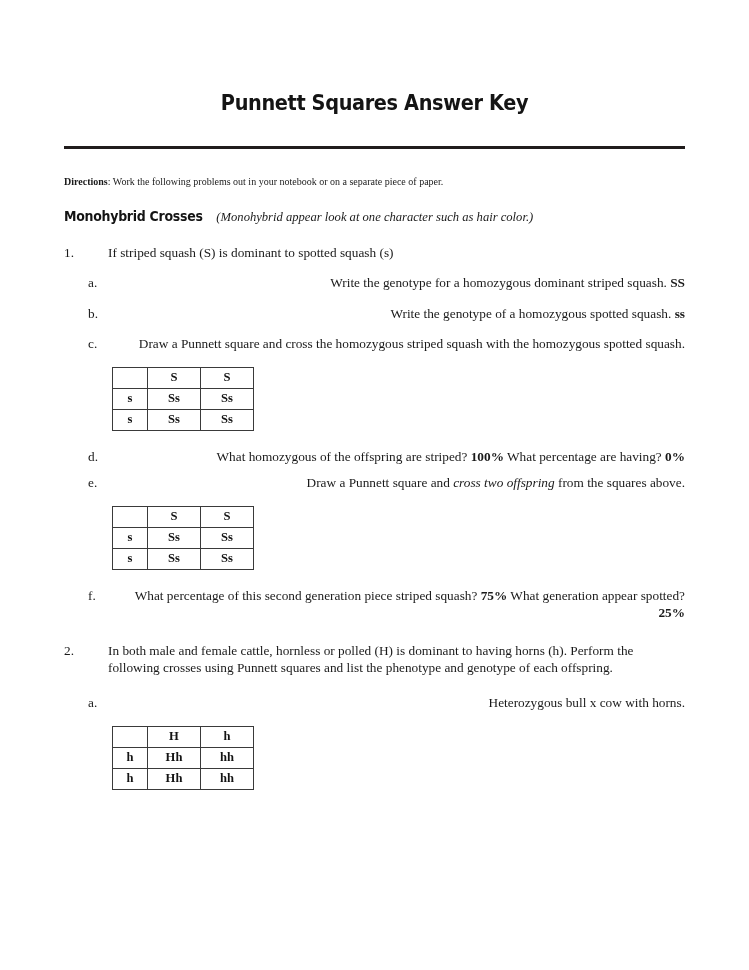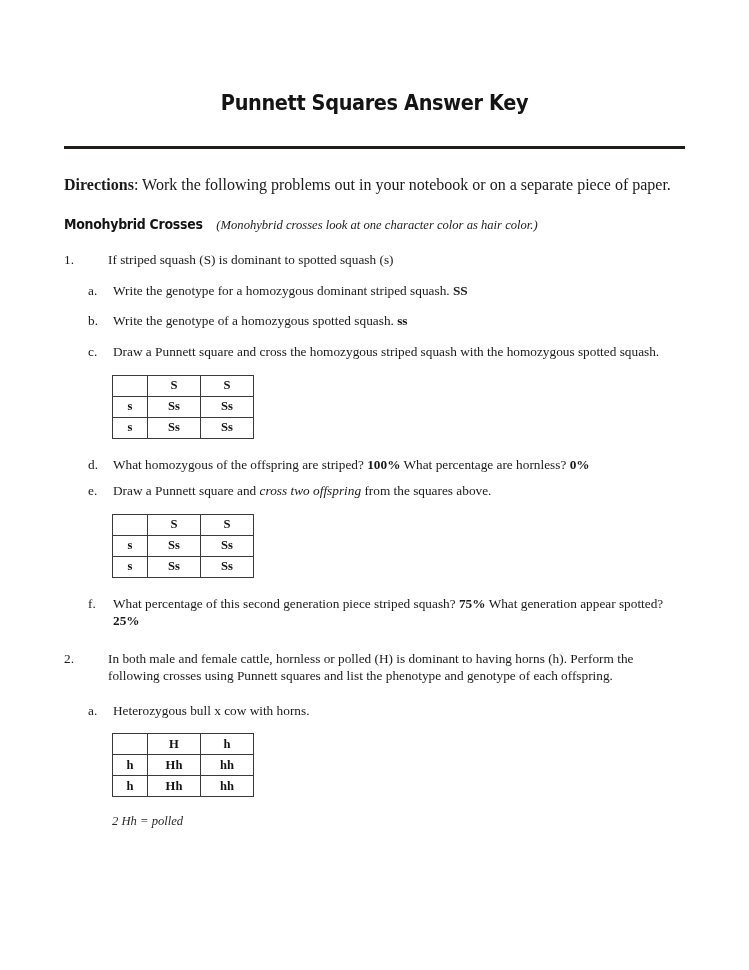--- a/index.html
+++ b/index.html
@@ -49,21 +49,21 @@
   .rule {
     margin-top: 31px;
     height: 0;
     border-top: 3px solid #201c1c;
     width: 621px;
   }
 
   
   .directions {
     margin-top: 26px;
-    font-size: 16px;
+    font-size: 10px;
     line-height: 1.3;
   }
   .directions b { font-weight: 700; }
 
   .section-head {
     margin-top: 20px;
     font-size: 13.3px;
     line-height: 1.3;
   }
   .section-head .sh-title {
@@ -99,21 +99,21 @@
     display: flex;
     margin-top: 13px;
     font-size: 13.3px;
     line-height: 1.32;
     padding-left: 24px;
   }
   .sub .marker {
     width: 25px;
     flex: 0 0 25px;
   }
-  .sub .sbody { flex: 1 1 auto; }
+  .sub .sbody { flex: 1 1 auto; text-align: right; }
 
   .tight { margin-top: 9px; }
 
   b.ans { font-weight: 700; }
   i.em { }
 
   
   .punnett-wrap {
     padding-left: 48px;
     margin-top: 14px;
@@ -150,21 +150,21 @@
 
 <div class="page">
   <div class="content">
 
     <h1 class="doc-title">Punnett Squares Answer Key</h1>
 
     <div class="rule"></div>
 
     <p class="directions"><b>Directions</b><span>: Work the following problems out in your notebook or on a separate piece of paper.</span></p>
 
-    <p class="section-head"><span class="sh-title">Monohybrid Crosses</span> <span class="sh-note">(Monohybrid crosses look at one character color as hair color.)</span></p>
+    <p class="section-head"><span class="sh-title">Monohybrid Crosses</span> <span class="sh-note">(Monohybrid appear look at one character such as hair color.)</span></p>
 
     <div class="q">
       <span class="marker">1.</span>
       <span class="qbody">If striped squash (S) is dominant to spotted squash (s)</span>
     </div>
 
     <div class="sub">
       <span class="marker">a.</span>
       <span class="sbody"><span>Write the genotype for a homozygous dominant striped squash. </span><b class="ans">SS</b></span>
     </div>
@@ -196,21 +196,21 @@
           <td class="c0">s</td>
           <td class="c1">Ss</td>
           <td class="c2">Ss</td>
         </tr>
       </tbody>
         </table>
     </div>
 
     <div class="sub" style="margin-top:17px;">
       <span class="marker">d.</span>
-      <span class="sbody"><span>What homozygous of the offspring are striped? </span><b class="ans">100%</b><span> What percentage are hornless? </span><b class="ans">0%</b></span>
+      <span class="sbody"><span>What homozygous of the offspring are striped? </span><b class="ans">100%</b><span> What percentage are having? </span><b class="ans">0%</b></span>
     </div>
 
     <div class="sub tight">
       <span class="marker">e.</span>
       <span class="sbody"><span>Draw a Punnett square and </span><i class="em">cross two offspring</i><span> from the squares above.</span></span>
     </div>
 
     <div class="punnett-wrap">
       <table class="punnett">
         <tbody>
@@ -264,17 +264,16 @@
         <tr>
           <td class="c0">h</td>
           <td class="c1">Hh</td>
           <td class="c2">hh</td>
         </tr>
       </tbody>
         </table>
     </div>
 
     <div class="notes">
-      <div>2 Hh = polled</div>
     </div>
 
   </div>
 </div>
 
 </body></html>

